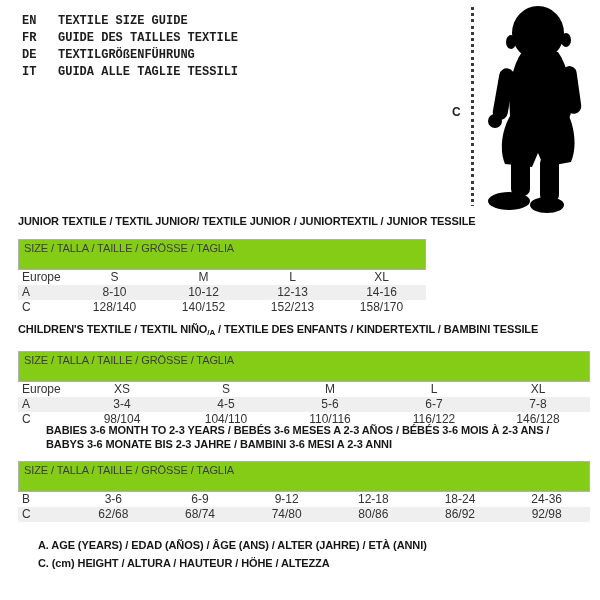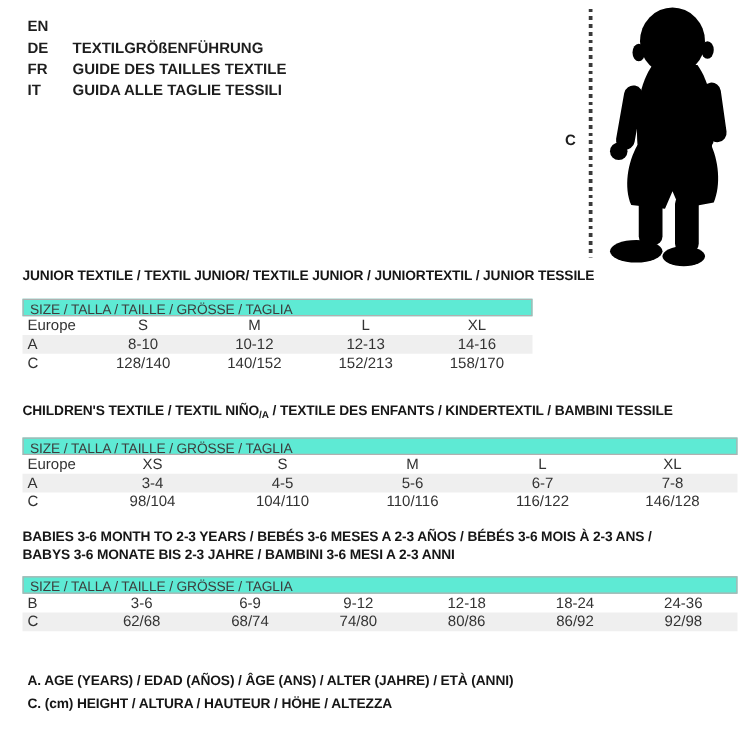--- a/index.html
+++ b/index.html
@@ -2,77 +2,78 @@
 <html><head>
 <meta charset="utf-8">
 <style>
   html,body{margin:0;padding:0;background:#fff;}
   .canvas{
     position:relative;width:600px;height:600px;background:#fff;overflow:hidden;
     font-family:"Liberation Sans","DejaVu Sans",sans-serif;color:#1d1d1d;
   }
 
   
-  .lang-list{position:absolute;top:13px;left:22px;}
+  .lang-list{position:absolute;top:13px;left:22px;font-family:Liberation Mono, monospace;}
   .lang-row{display:flex;line-height:17px;font-size:12px;font-weight:700;letter-spacing:0px;}
   .lang-code{width:36px;flex:0 0 36px;}
   .lang-text{white-space:nowrap;}
 
   
   .measure-line{
     position:absolute;left:471px;top:7px;width:3px;height:199px;
     background:repeating-linear-gradient(#3a3a3a 0 3px,transparent 3px 6.2px);
   }
   .height-label{position:absolute;left:452px;top:105px;font-size:12px;font-weight:700;}
   .baby-svg{position:absolute;left:482px;top:4px;}
 
   
   .tbl{position:absolute;left:18px;}
   .tbl-title{
     font-size:11px;font-weight:700;color:#161616;line-height:14px;
     letter-spacing:-0.1px;white-space:nowrap;
   }
-  .tbl-title .tline{display:block;}
+  .tbl-title .tline{display:block;margin-left:28px;}
   .sub{font-size:8px;vertical-align:-2px;}
   .mb1{margin-bottom:11px;}
   .mb3{margin-bottom:10px;}
   .size-bar{
-    height:14px;line-height:17px;background:#5eead4;
+    height:31px;line-height:17px;background:#84cc16;
     border:1px solid #b0b0b0;box-sizing:border-box;
     padding-left:5px;font-size:11px;color:#3d3d3d;letter-spacing:-0.1px;
   }
   .trow{display:grid;height:15px;line-height:15px;font-size:12px;color:#333;}
   .g5{grid-template-columns:52px repeat(4,1fr);}
   .g6{grid-template-columns:52px repeat(5,1fr);}
   .g7{grid-template-columns:52px repeat(6,1fr);}
   .trow .cell{text-align:center;}
   .trow .label{text-align:left;padding-left:4px;}
   .shaded{background:#efefef;}
   .w1{width:408px;} .w2{width:572px;}
 
   
-  .notes{position:absolute;top:537px;left:22px;}
+  .notes{position:absolute;top:537px;left:38px;}
   .note{font-size:11px;font-weight:700;line-height:17.5px;letter-spacing:-0.1px;white-space:nowrap;color:#161616;}
 </style>
 </head>
 <body>
 
 <div class="canvas">
 
   <div class="lang-list">
     <div class="lang-row">
       <span class="lang-code">EN</span>
+      <span class="lang-text">TEXTILE SIZE GUIDE</span>
+    </div>
+    <div class="lang-row">
+      <span class="lang-code">FR</span>
+      <span class="lang-text">GUIDE DES TAILLES TEXTILE</span>
     </div>
     <div class="lang-row">
       <span class="lang-code">DE</span>
       <span class="lang-text">TEXTILGRÖßENFÜHRUNG</span>
-    </div>
-    <div class="lang-row">
-      <span class="lang-code">FR</span>
-      <span class="lang-text">GUIDE DES TAILLES TEXTILE</span>
     </div>
     <div class="lang-row">
       <span class="lang-code">IT</span>
       <span class="lang-text">GUIDA ALLE TAGLIE TESSILI</span>
     </div>
   </div>
 
   <div class="measure-line"></div>
   <div class="height-label">C</div>
   <svg class="baby-svg" width="118" height="210" viewBox="0 0 118 210" xmlns="http://www.w3.org/2000/svg">

